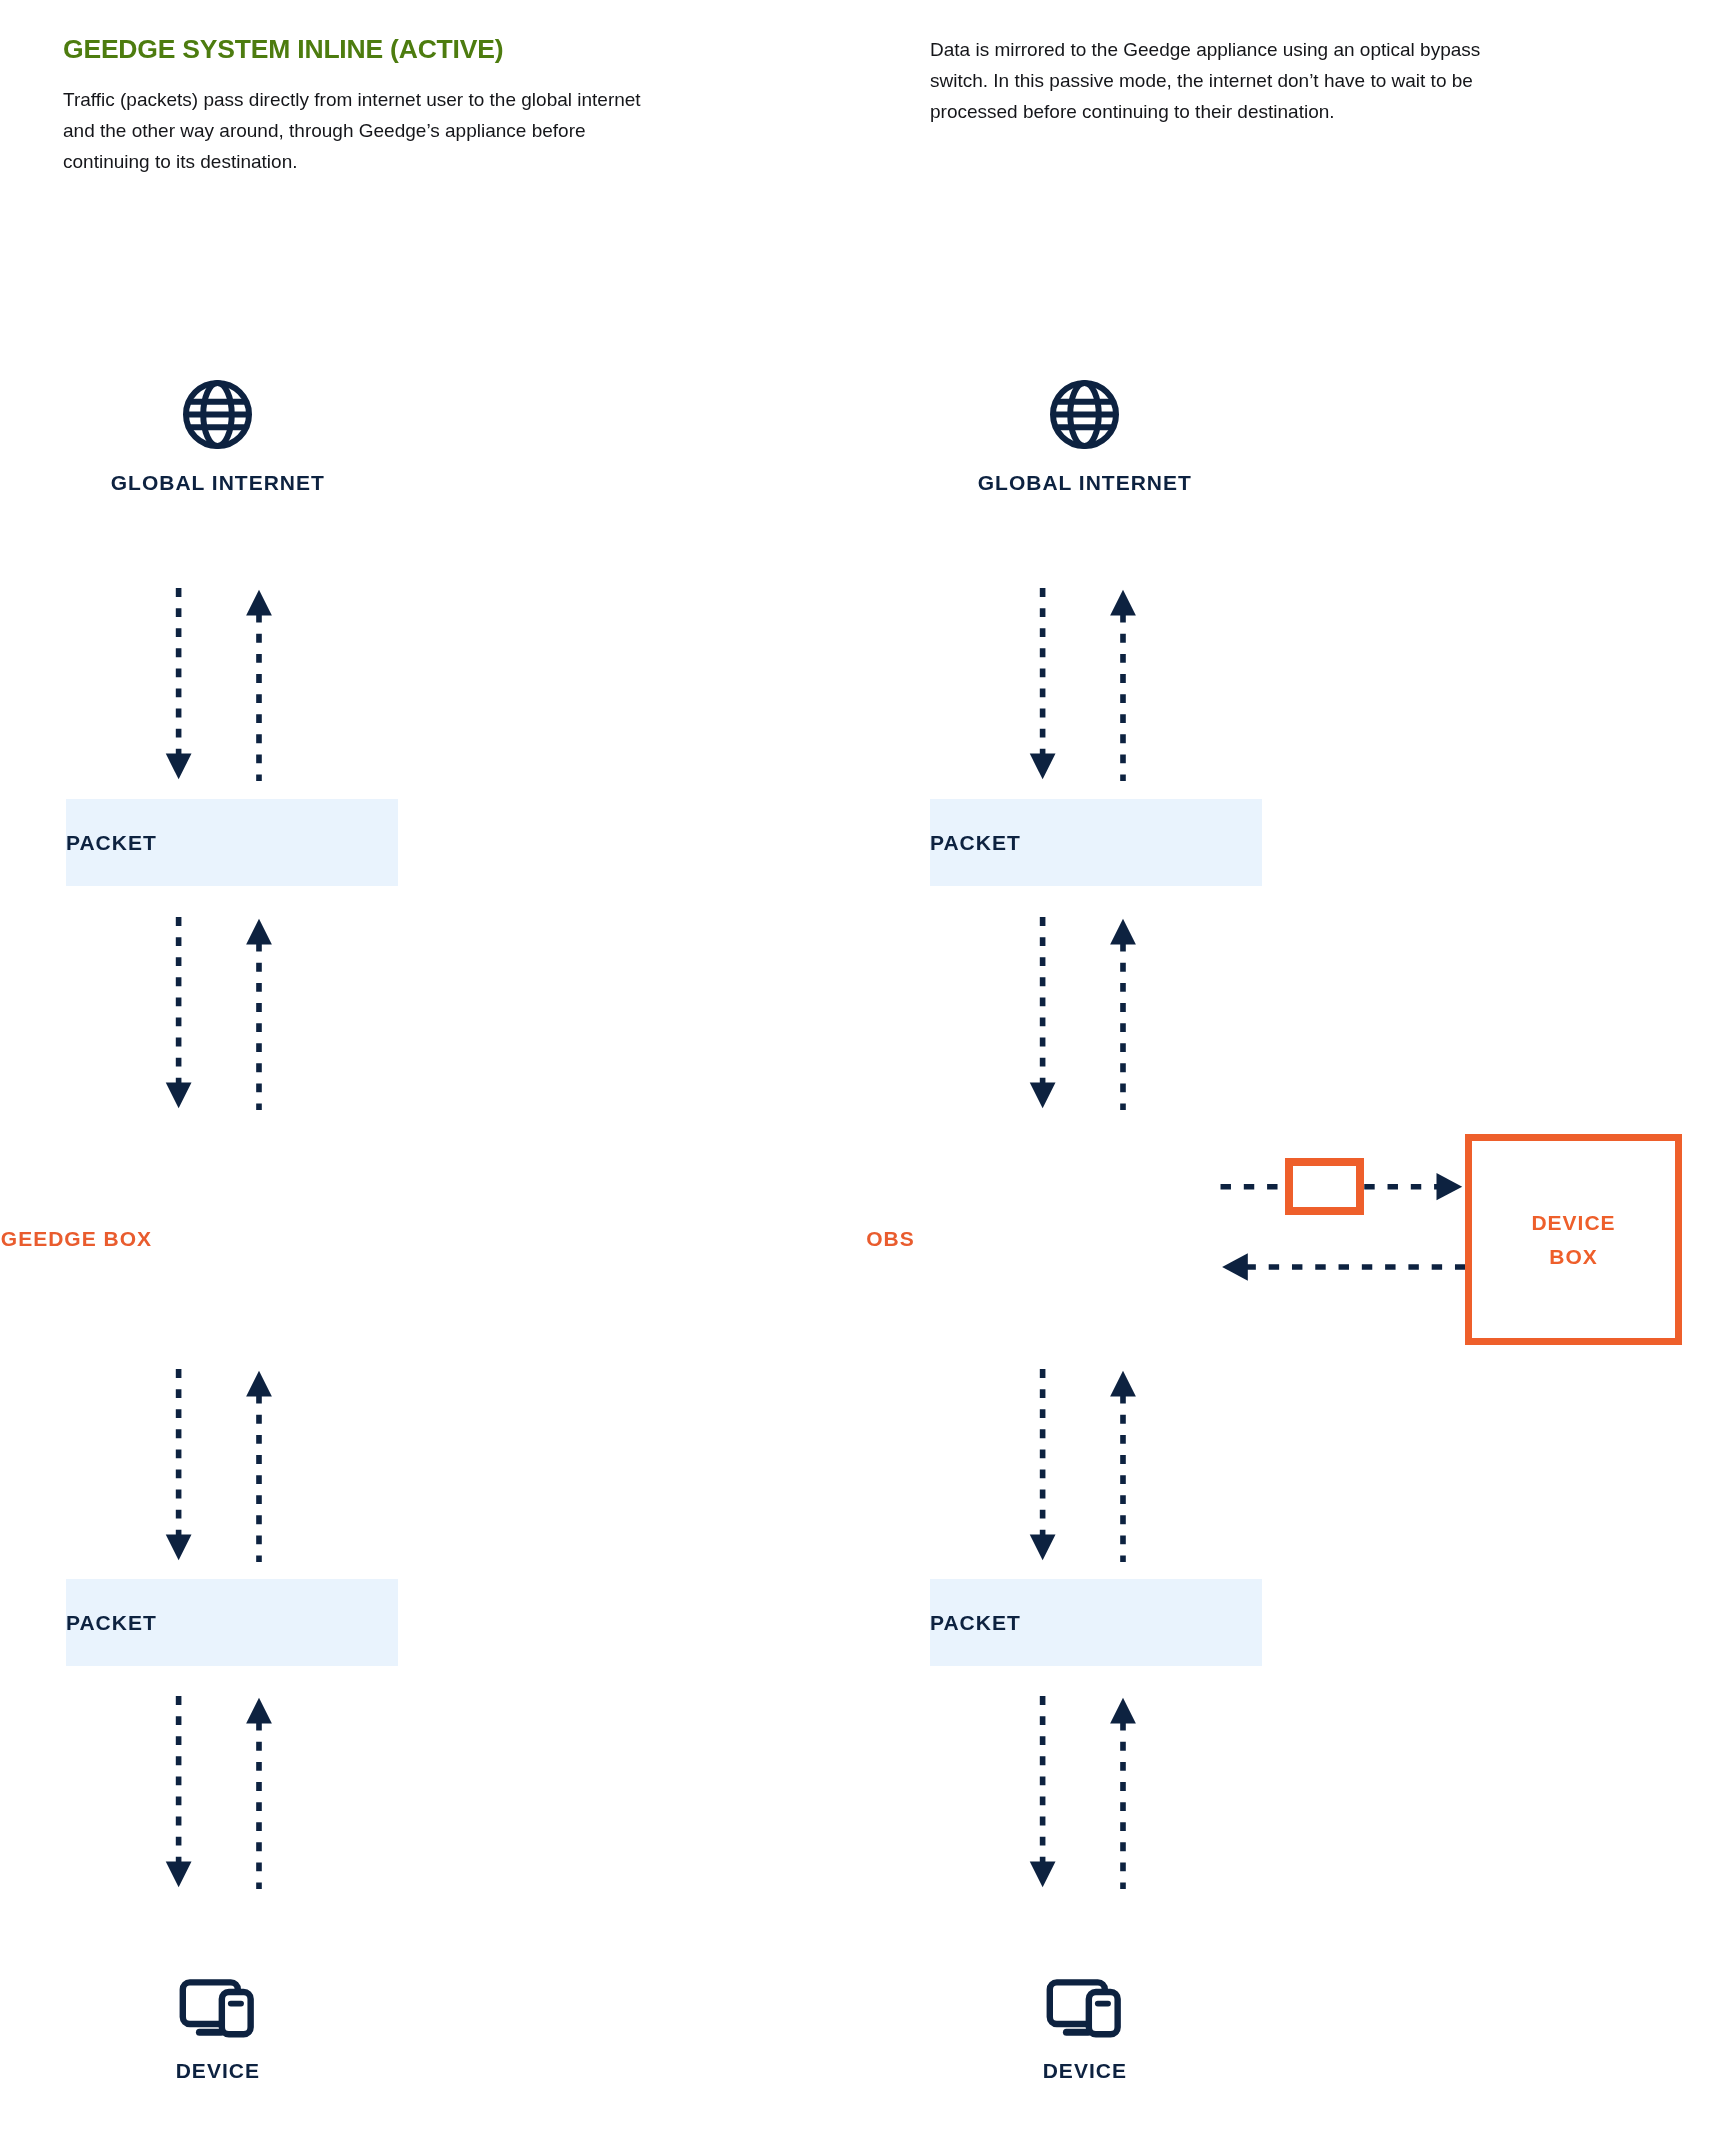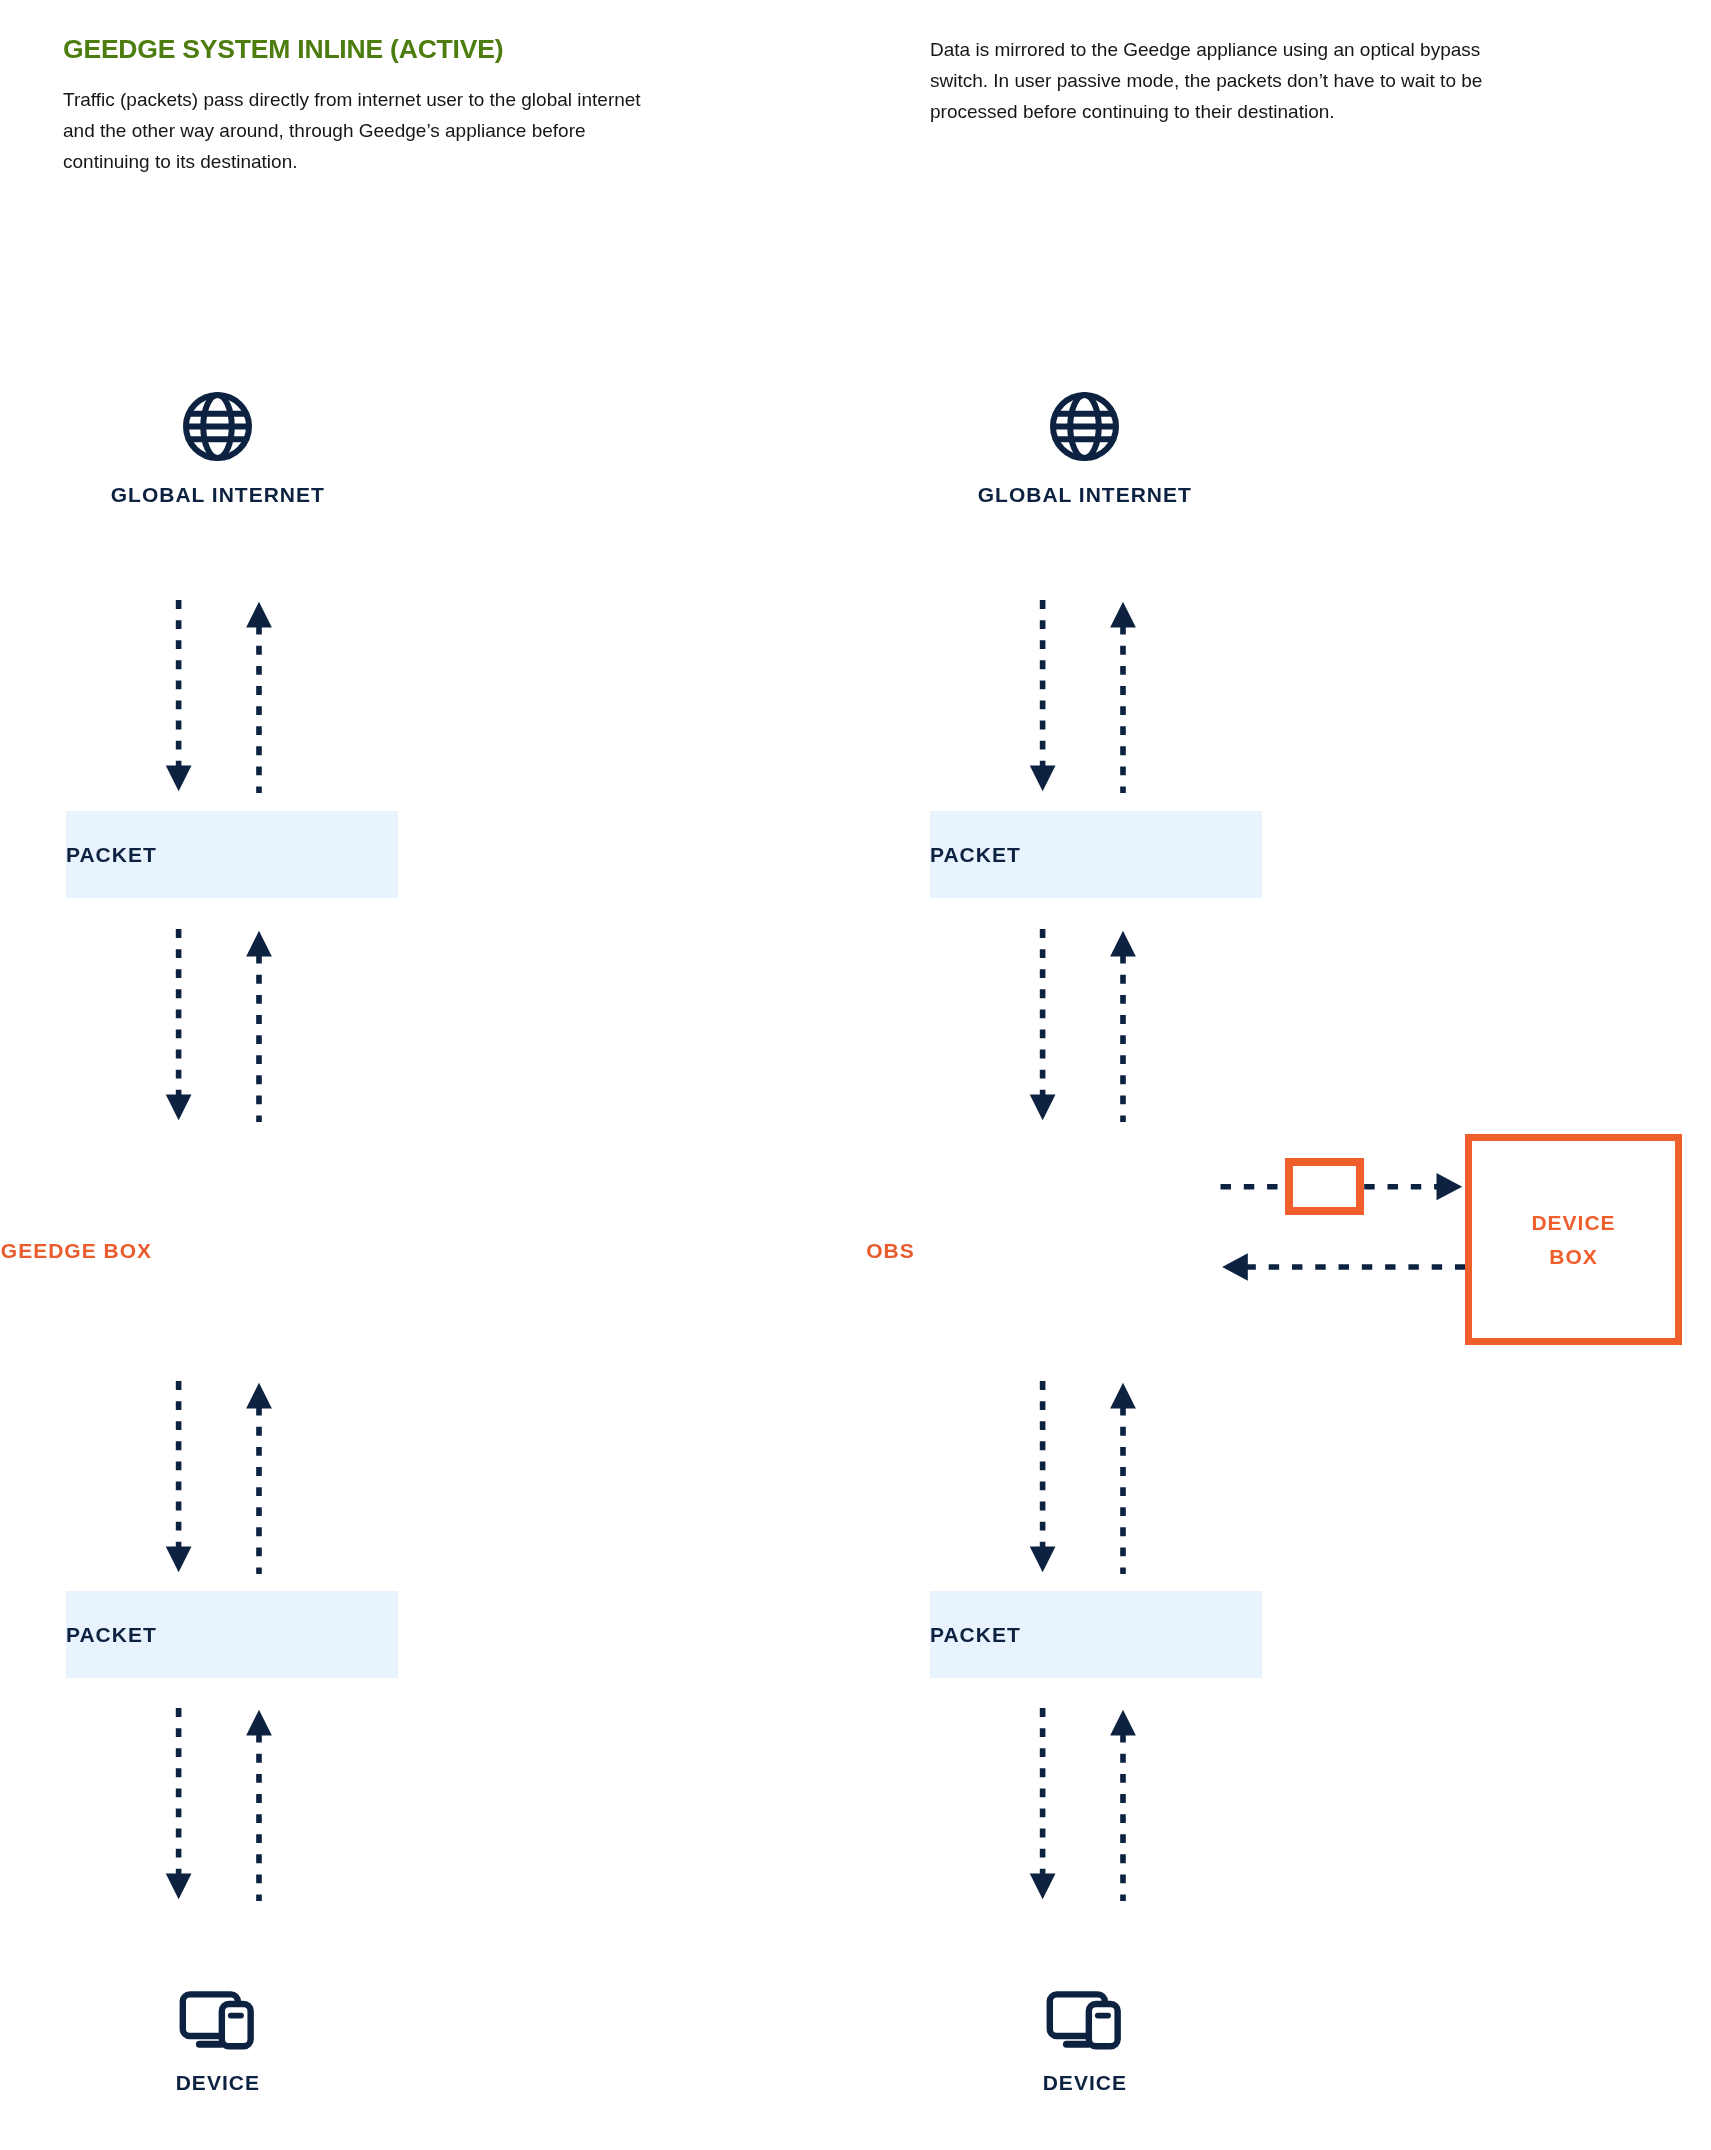--- a/index.html
+++ b/index.html
@@ -34,21 +34,21 @@
   .col-desc {
     color: #15161a;
     font-size: 19px;
     line-height: 31px;
     margin: 0;
     max-width: 610px;
     white-space: pre-line;
   }
 
   
-  .flow-col { position: absolute; top: 12px; height: 1592px; }
+  .flow-col { position: absolute; top: 0; height: 1592px; }
   .flow-col.left  { left: 0px;    width: 851px; }
   .flow-col.right { left: 867px; width: 845px; }
 
   .node {
     position: absolute;
     text-align: center;
   }
 
   
   .globe-node { width: 434px; }
@@ -145,21 +145,21 @@
 </style>
 </head>
 <body>
 
 <div class="col-header left">
   <h1 class="col-title">GEEDGE SYSTEM INLINE (ACTIVE)</h1>
   <p class="col-desc">Traffic (packets) pass directly from internet user to the global internet and the other way around, through Geedge’s appliance before continuing to its destination.</p>
 </div>
 
 <div class="col-header right">
-  <p class="col-desc">Data is mirrored to the Geedge appliance using an optical bypass switch. In user passive mode, the packets don’t  have to wait to be processed before continuing to their destination.</p>
+  <p class="col-desc">Data is mirrored to the Geedge appliance using an optical bypass switch. In this passive mode, the internet don’t  have to wait to be processed before continuing to their destination.</p>
 </div>
 
 <div class="flow-col left">
 
   <div class="node globe-node">
     <svg class="icon-globe" width="75" height="75" viewBox="0 0 100 100">
       <circle cx="50" cy="50" r="42" fill="none" stroke="#0d2240" stroke-width="8"></circle>
       <ellipse cx="50" cy="50" rx="19" ry="42" fill="none" stroke="#0d2240" stroke-width="8"></ellipse>
       <line x1="11" y1="33" x2="89" y2="33" stroke="#0d2240" stroke-width="8"></line>
       <line x1="8" y1="50" x2="92" y2="50" stroke="#0d2240" stroke-width="8"></line>

